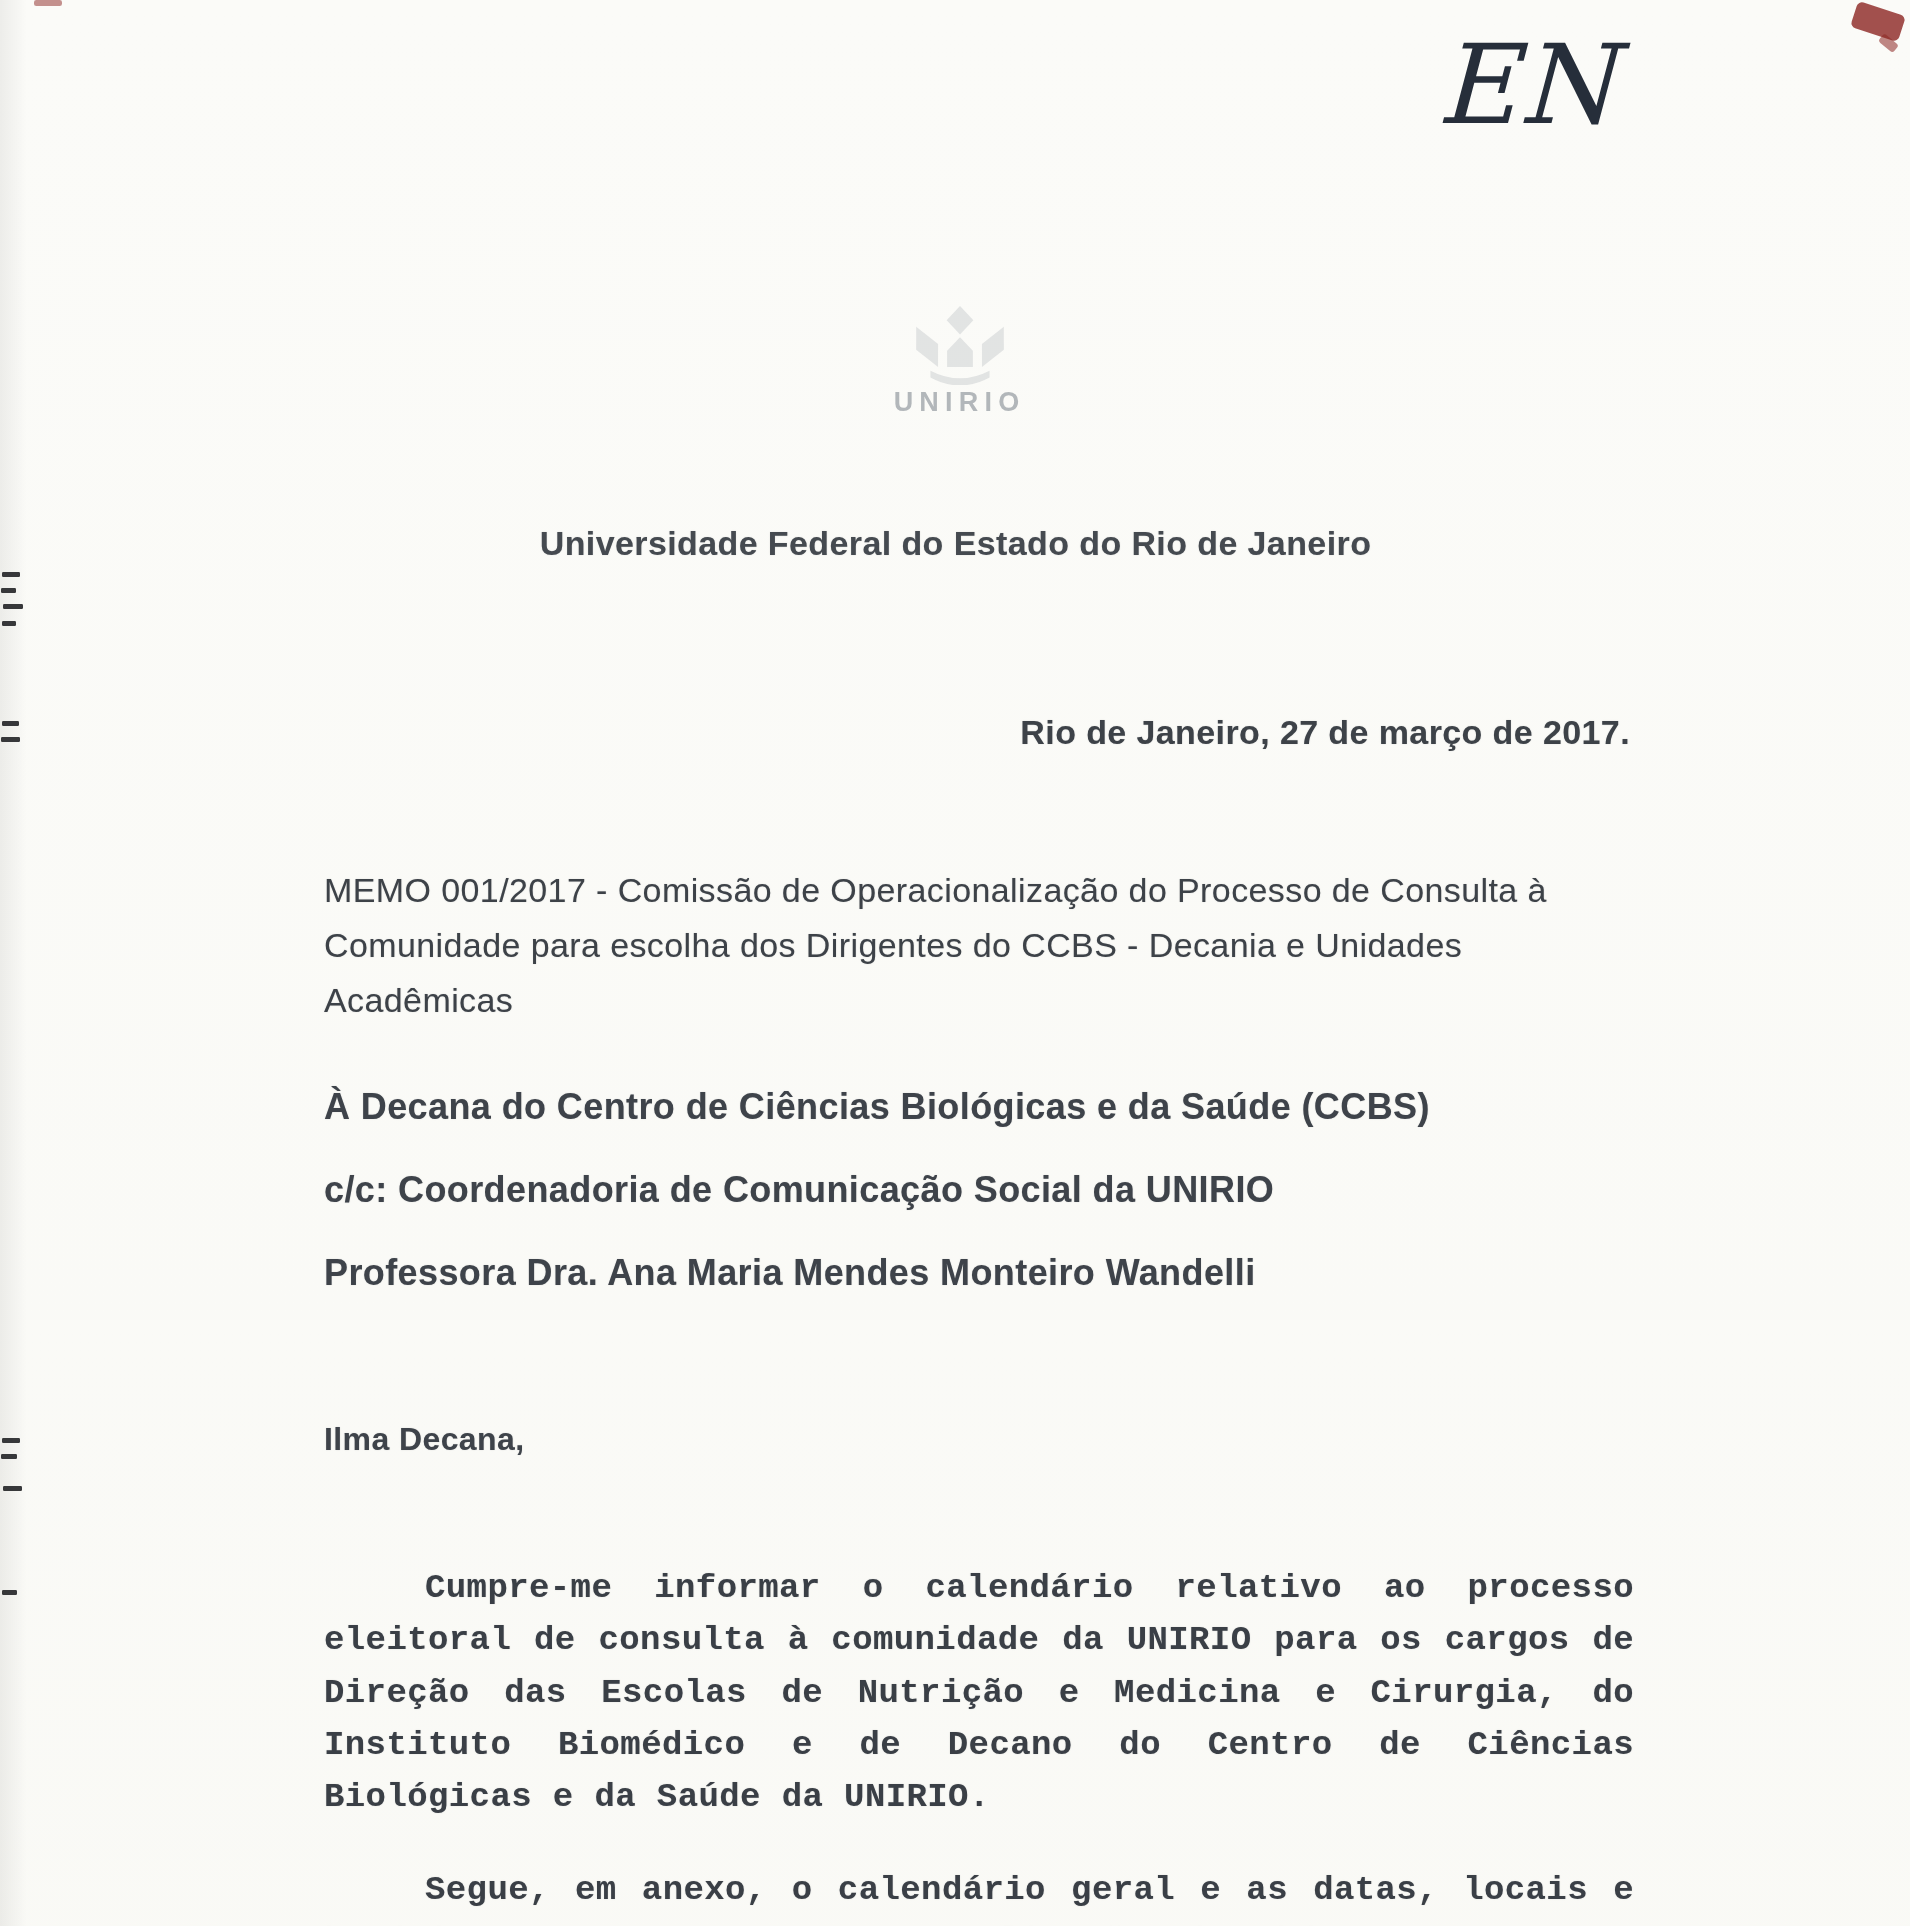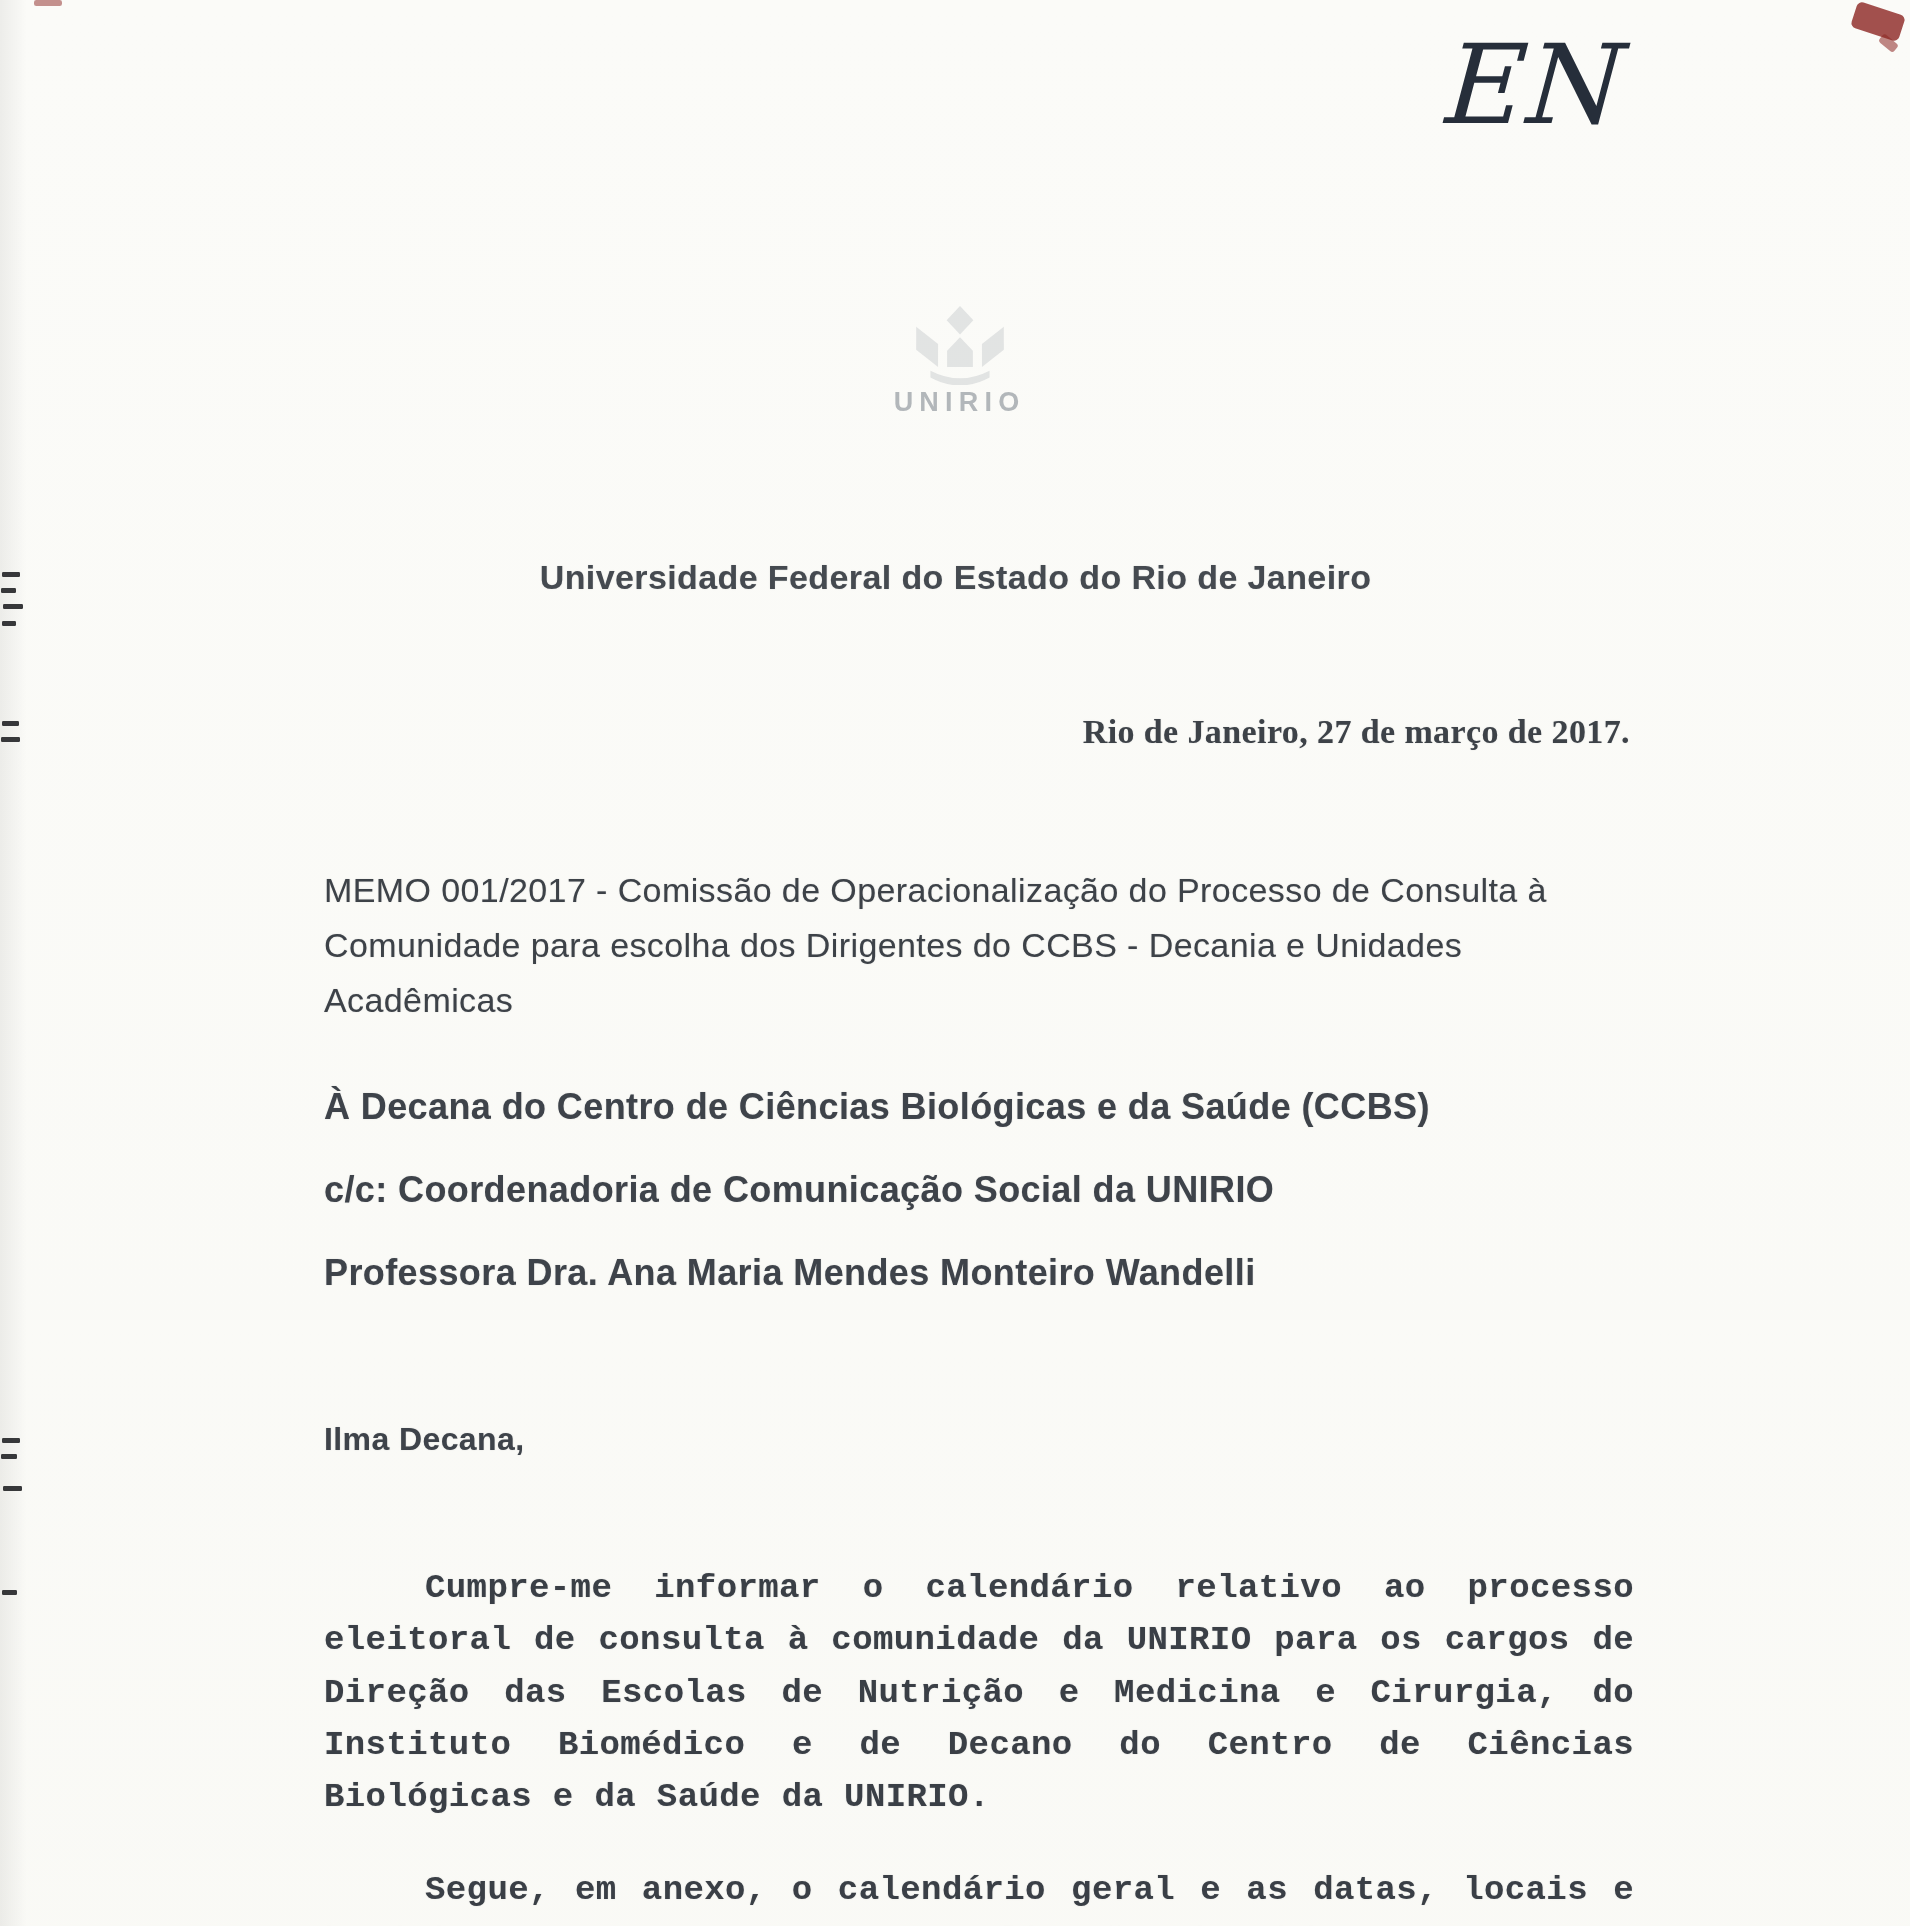--- a/index.html
+++ b/index.html
@@ -52,35 +52,34 @@
   .logo-text {
     margin-top: 2.3px;
     font-size: 27px;
     font-weight: bold;
     letter-spacing: 6.2px;
     color: #878e95;
   }
 
   .university {
     position: absolute;
-    left: 0; top: 558px;
+    left: 0; top: 524px;
     width: 100%;
     text-align: center;
     font-size: 34px;
     font-weight: bold;
     color: #454a50;
   }
 
   .dateline {
     position: absolute;
     top: 713px; right: 281px;
     font-size: 34px;
     font-weight: bold;
     color: #3d4248;
-    font-family: Liberation Serif, serif;
   }
 
   .memo-title {
     position: absolute;
     left: 324px; top: 863px;
     width: 1310px;
     font-size: 34px;
     font-weight: normal;
     line-height: 1.62;
     color: #3d4248;

